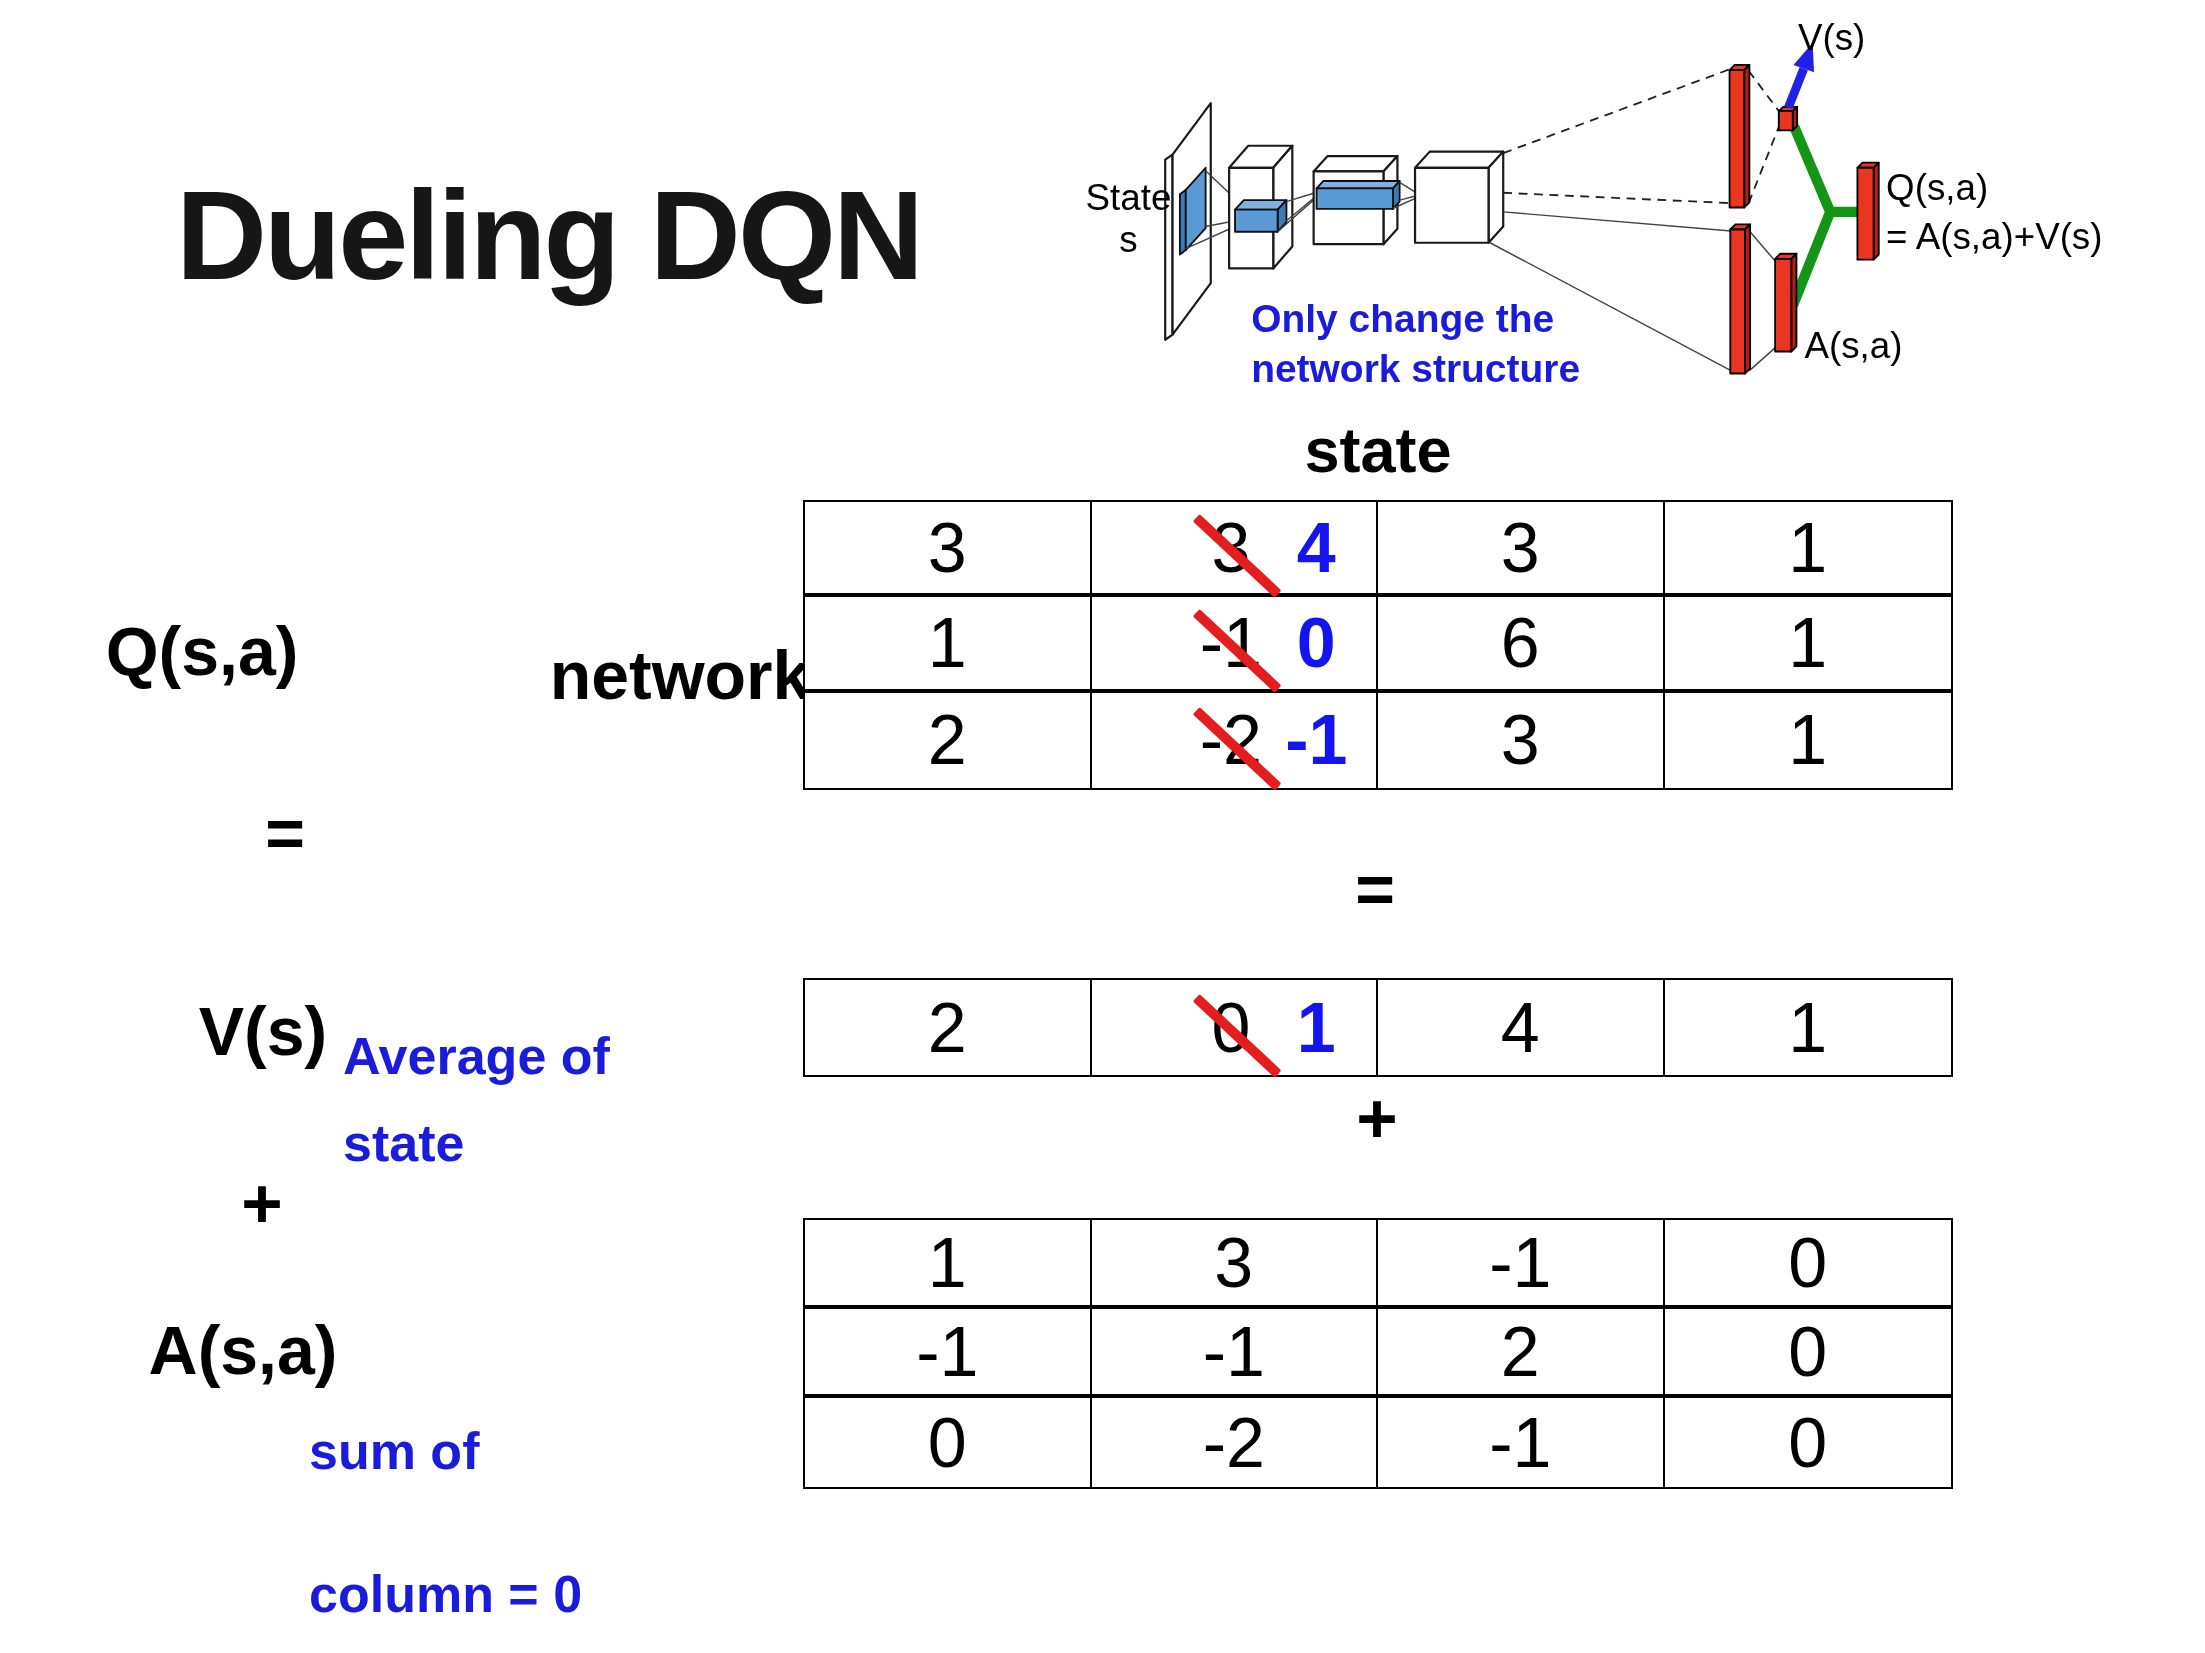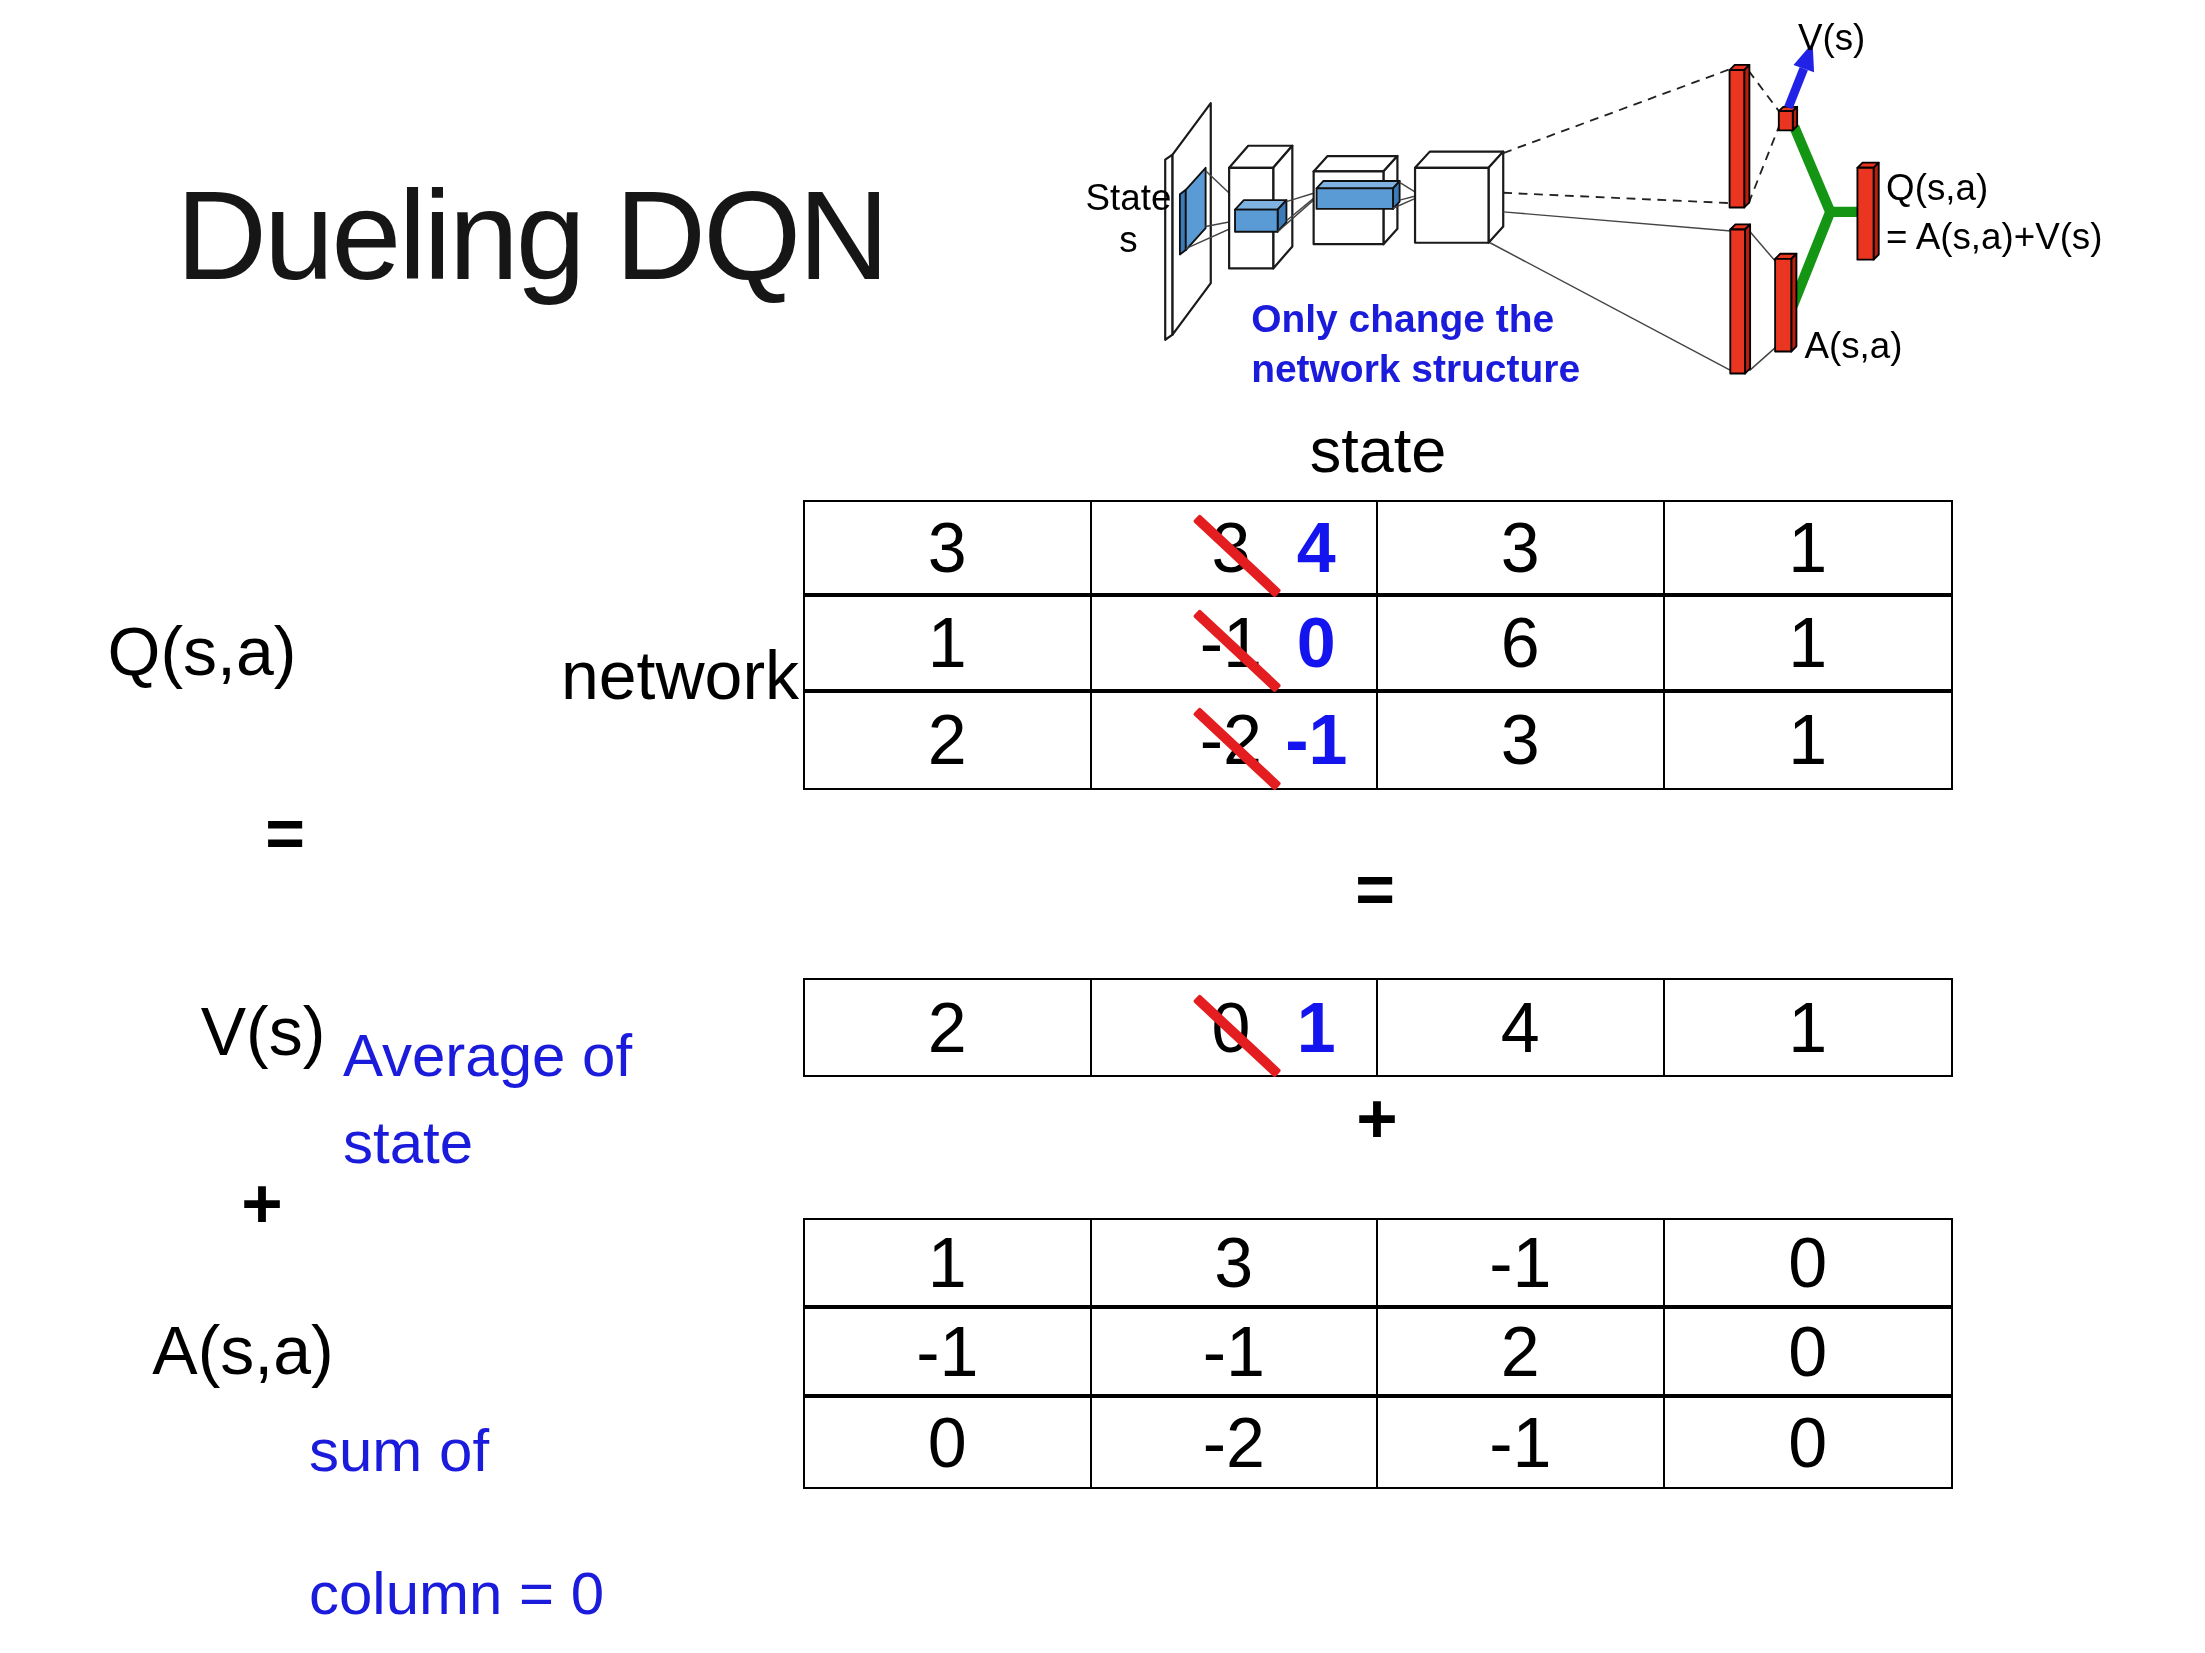--- a/index.html
+++ b/index.html
@@ -1,40 +1,40 @@
 <!DOCTYPE html>
 <html style="--text: #000000; --annotation-blue: #1b1bdc; --replace-blue: #1414ee; --slash-red: #e41e20; --bar-red: #ea3520; --bar-red-dark: #b5200f; --link-green: #149614; --arrow-blue: #2222e6; --box-blue: #5b9bd5; --box-blue-dark: #3d7ab8;font-size:11.8px"><head>
 <meta charset="utf-8">
 <style>
   html,body{margin:0;padding:0;}
   body{
     width:2205px;height:1654px;background:#ffffff;overflow:hidden;position:relative;
     font-family:"Liberation Sans", sans-serif;color:var(--text,#000);
   }
-  .abs{position:absolute;line-height:1;white-space:nowrap;}
+  .abs{position:absolute;line-height:1;white-space:nowrap;font-weight:bold;}
   .ctr{transform:translate(-50%,-50%);}
   .vctr{transform:translate(0,-50%);}
 
   
   .title{left:176px;top:173px;font-size:126px;letter-spacing:-2.9px;color:#161616;}
 
   
   .biglabel{font-size:68px;color:#000;}
   .stateheader{left:1378px;top:450px;font-size:63px;}
   .qlabel{left:202px;top:651px;}
   .actionlabel{left:680px;top:675px;}
   .eq{font-size:68px;font-weight:600;}
   .eq1{left:285px;top:833px;}
   .eq2{left:1375px;top:889px;}
   .plus{font-size:71px;font-weight:600;}
   .plus1{left:262px;top:1203px;}
   .plus2{left:1377px;top:1118px;}
   .vslabel{left:263px;top:1031px;}
   .alabel{left:243px;top:1350px;}
-  .bluenote{font-size:60px;color:var(--annotation-blue,#1b1bdc);}
+  .bluenote{font-size:52px;color:var(--annotation-blue,#1b1bdc);}
   .avg1{left:343px;top:1056px;}
   .avg2{left:343px;top:1143px;}
   .sum1{left:309px;top:1451px;}
   .sum2{left:309px;top:1594px;}
 
   
   .mtable{
     position:absolute;left:803px;width:1150px;display:grid;
     grid-template-columns:repeat(4,1fr);
     border:2.9px solid #000;box-sizing:border-box;background:#fff;

